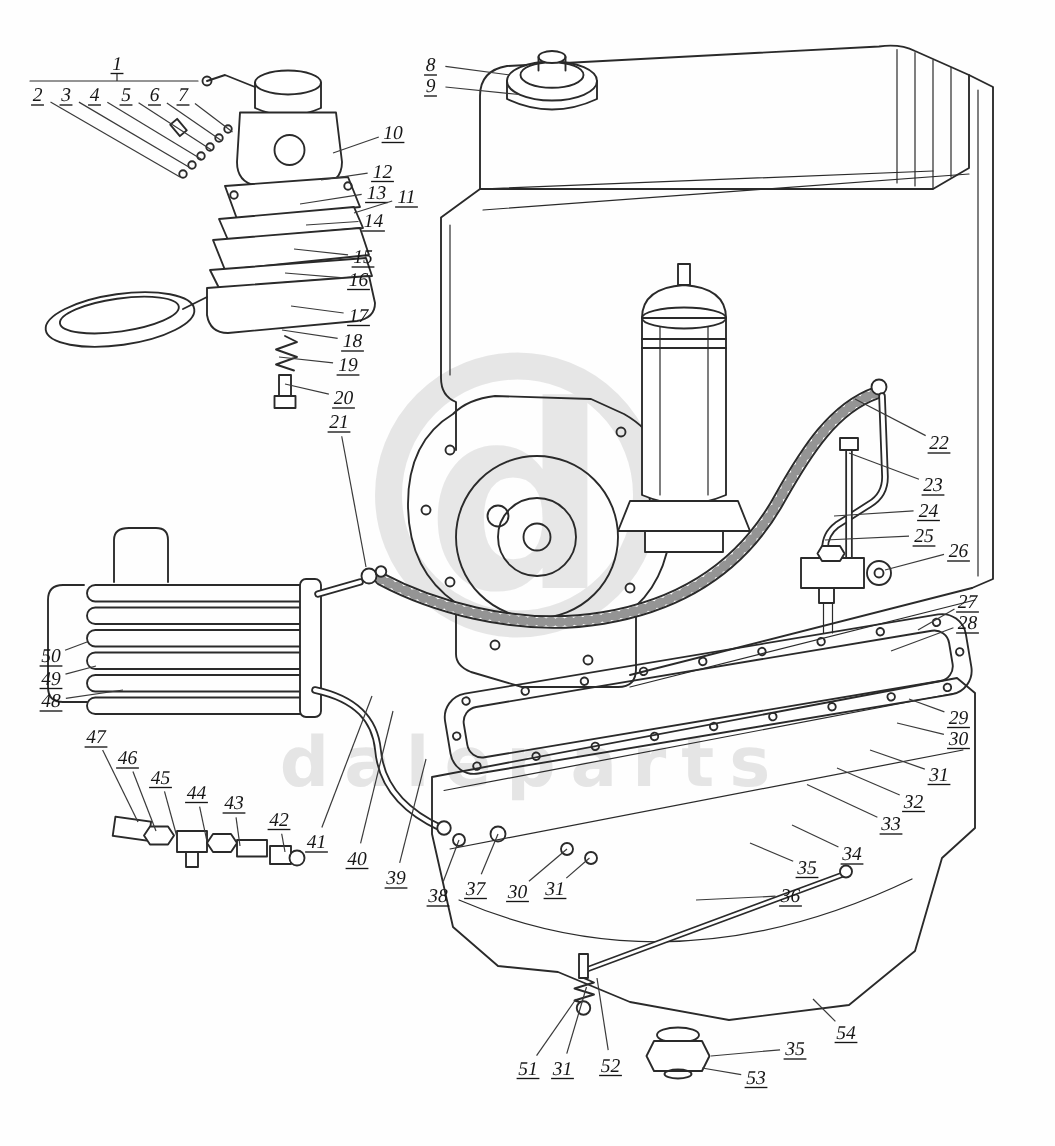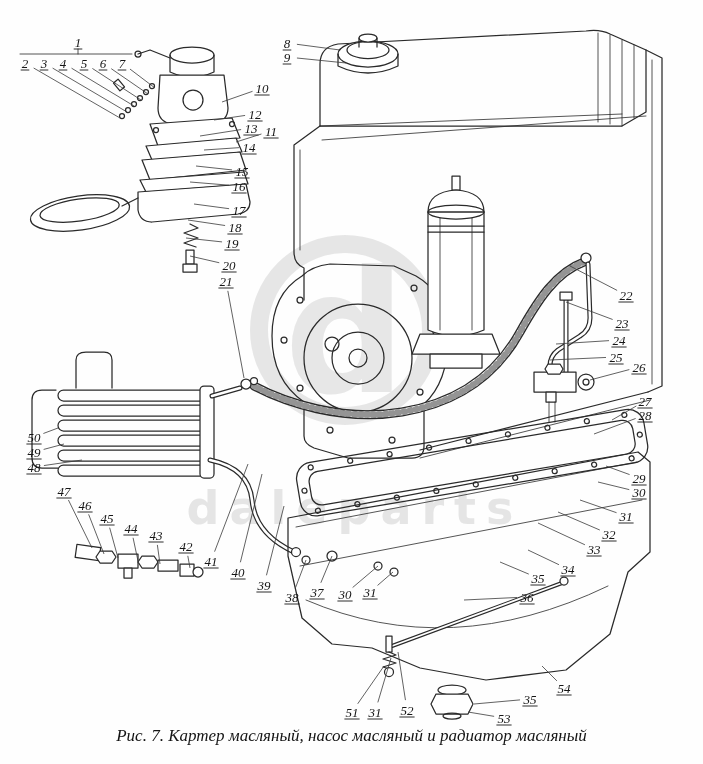--- a/index.html
+++ b/index.html
@@ -404,14 +404,13 @@
         <line x1="496.4" y1="725" x2="511.6" y2="725" class="callout-underline"></line>
         <line x1="520.0396229468554" y1="699.8893193797451" x2="474" y2="704" class="leader"></line>
         <text x="530" y="703.5" text-anchor="middle" class="callout">35</text>
         <line x1="522.4" y1="706" x2="537.6" y2="706" class="callout-underline"></line>
         <line x1="556.9289321881346" y1="680.9289321881346" x2="542" y2="666" class="leader"></line>
         <text x="564" y="692.5" text-anchor="middle" class="callout">54</text>
         <line x1="556.4" y1="695" x2="571.6" y2="695" class="callout-underline"></line>
       </g>
 </svg>
 
-<div class="caption">Рис. 7. Картер масляный, насос масляный и радиатор масляный</div>
 </div>
 
 </body></html>

